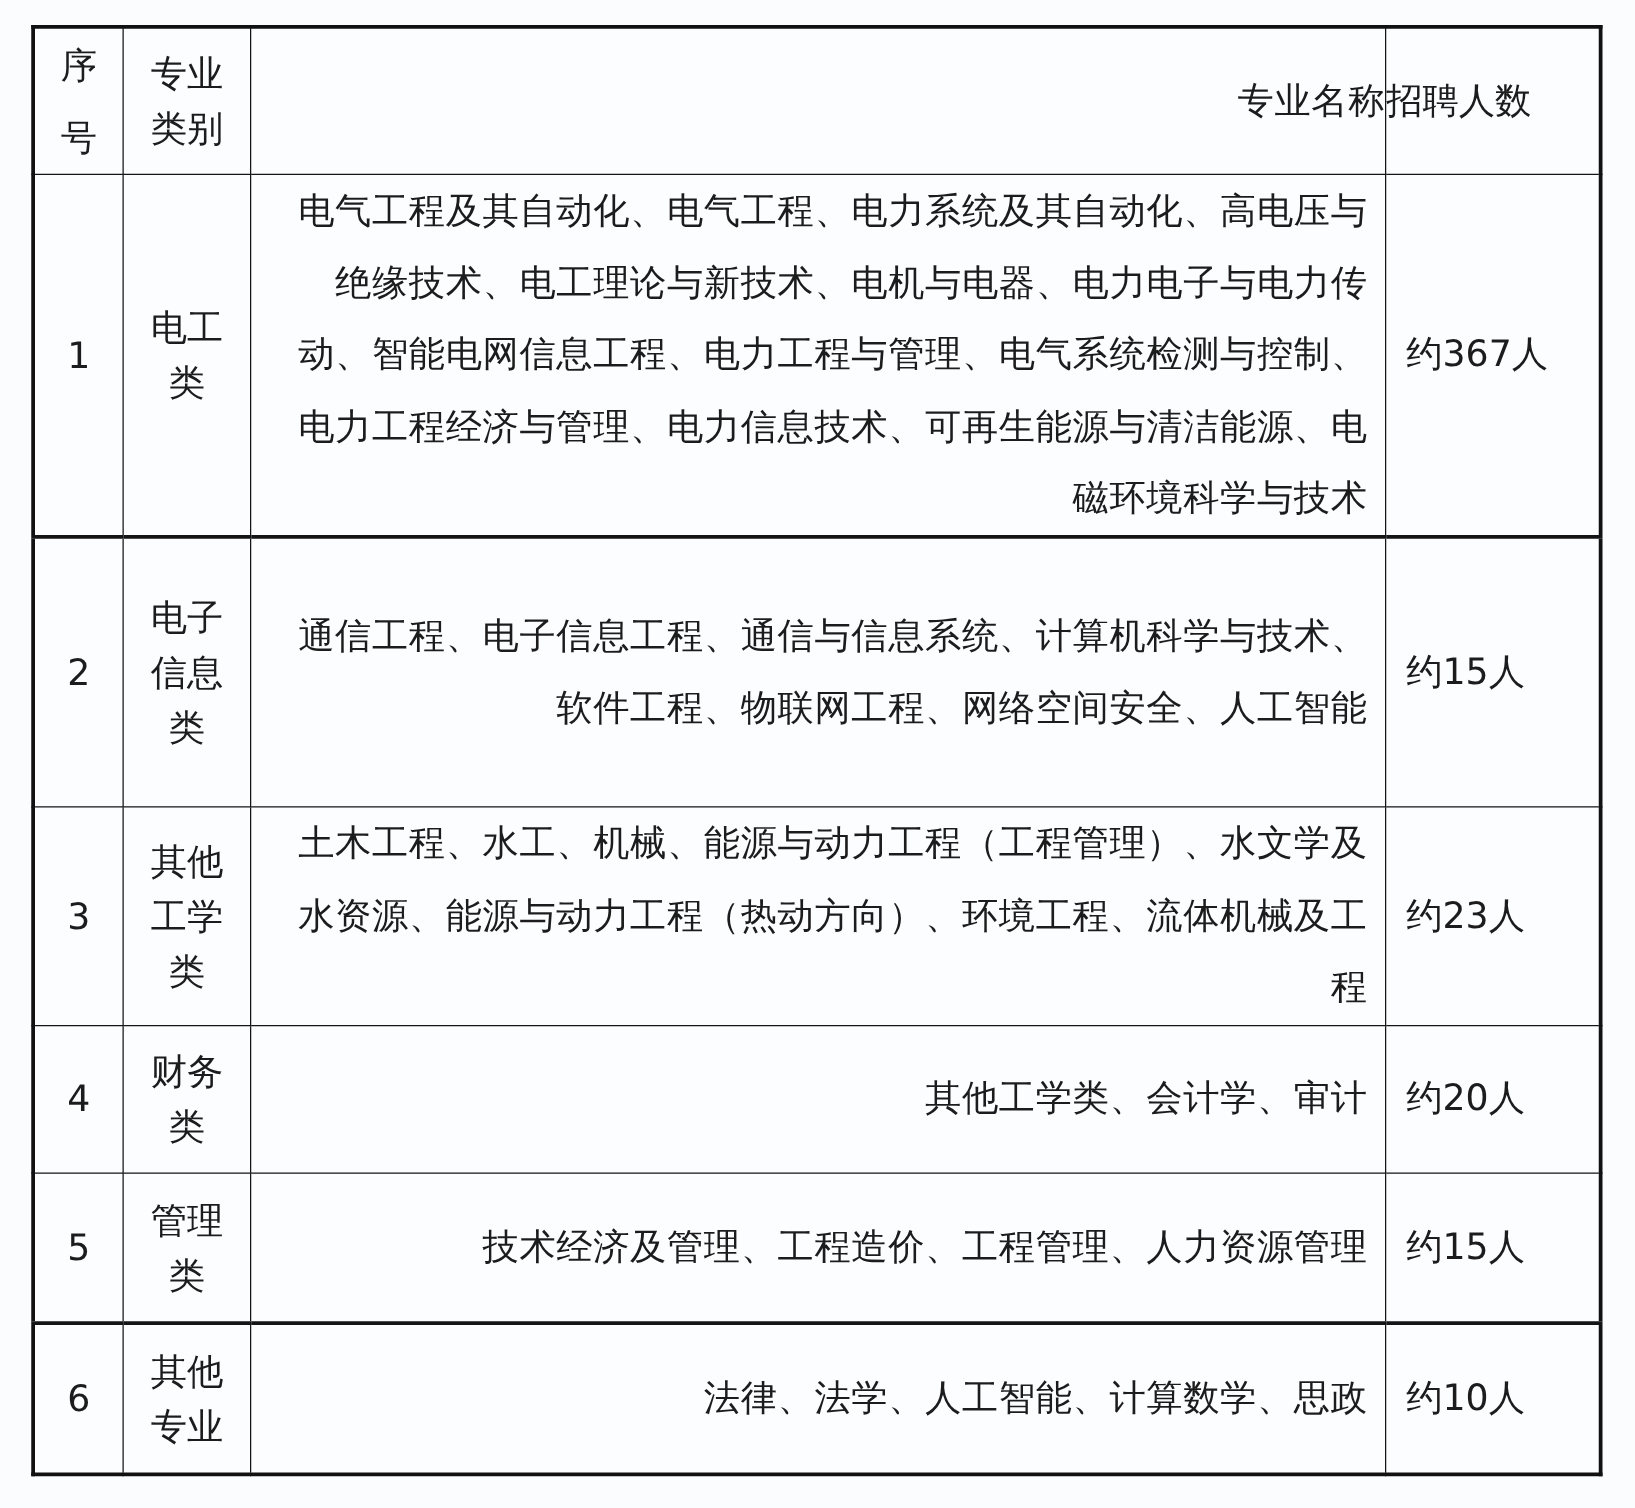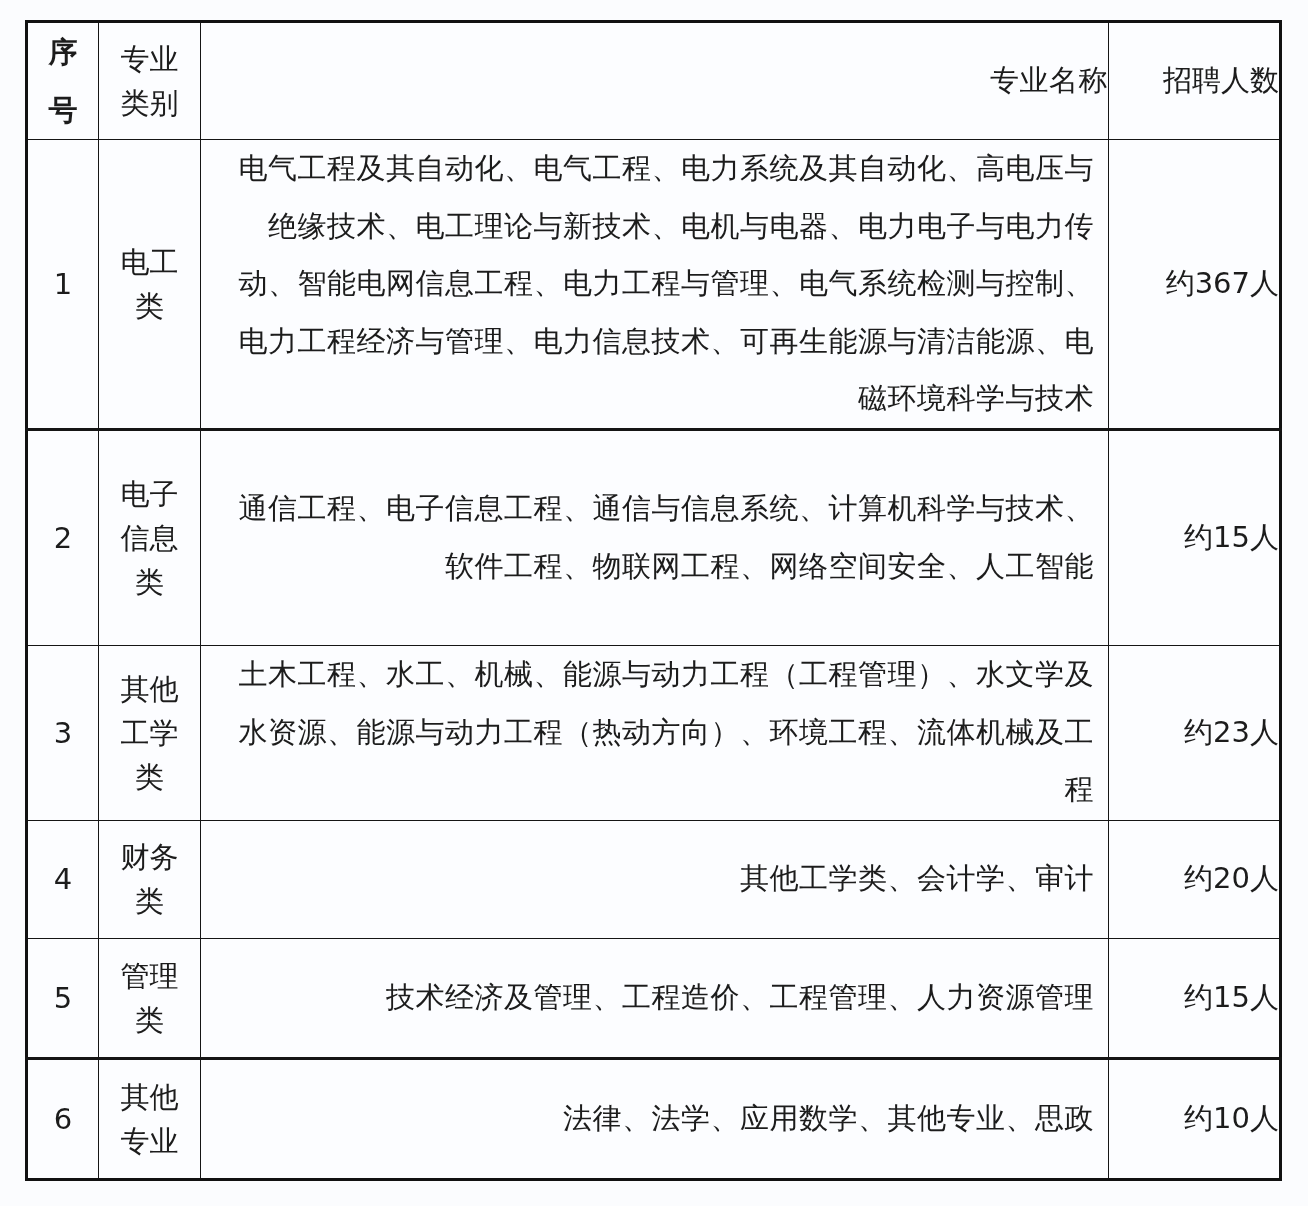--- a/index.html
+++ b/index.html
@@ -5,24 +5,24 @@
   html, body { margin:0; padding:0; background:#fbfcfe; }
   body { width:1308px; height:1206px; position:relative; overflow:hidden;
          font-family:"DejaVu Sans","Liberation Sans",sans-serif; color:#1c1c1c; }
   table { position:absolute; left:25px; top:20px; width:1257px;
           border-collapse:collapse; table-layout:fixed; background:#fcfdff; }
   td, th { border:1.6px solid #151515; padding:0; vertical-align:middle; font-weight:normal; }
   table { border:3px solid #111; }
   .c-no { width:70px; text-align:center; font-size:29px; }
   .c-cat { width:101px; text-align:center; font-size:29px; line-height:44px; }
   .c-names { width:907px; text-align:right; font-size:29px; line-height:57.5px; padding:0 14px 0 16px; letter-spacing:0.5px; }
-  .c-count { text-align:right; font-size:29px; padding-left:16px; }
+  .c-count { text-align:left; font-size:29px; padding-left:16px; }
   th.c-names, th.c-count { padding:0; }
   .cat-inner { display:inline-block; width:62px; word-break:break-all; }
-  .no-inner { display:inline-block; width:30px; word-break:break-all; line-height:58px;font-weight:bold; }
+  .no-inner { display:inline-block; width:30px; word-break:break-all; line-height:58px; }
   tr.h0 { height:117px; }
   tr.r1 { height:289px; }
   tr.r2 { height:216px; }
   tr.r3 { height:175px; }
   tr.r4 { height:118px; }
   tr.r5 { height:120px; }
   tr.r6 { height:121px; }
   tr.r2 td, tr.r6 td { border-top-width:3px; }
 </style>
 </head>
@@ -64,17 +64,17 @@
     </tr>
     <tr class="r5">
       <td class="c-no">5</td>
       <td class="c-cat"><span class="cat-inner">管理类</span></td>
       <td class="c-names">技术经济及管理、工程造价、工程管理、人力资源管理</td>
       <td class="c-count">约15人</td>
     </tr>
     <tr class="r6">
       <td class="c-no">6</td>
       <td class="c-cat"><span class="cat-inner">其他专业</span></td>
-      <td class="c-names">法律、法学、应用数学、其他专业、思政</td>
+      <td class="c-names">法律、法学、人工智能、计算数学、思政</td>
       <td class="c-count">约10人</td>
     </tr>
   </tbody>
 </table>
 
 </body></html>

